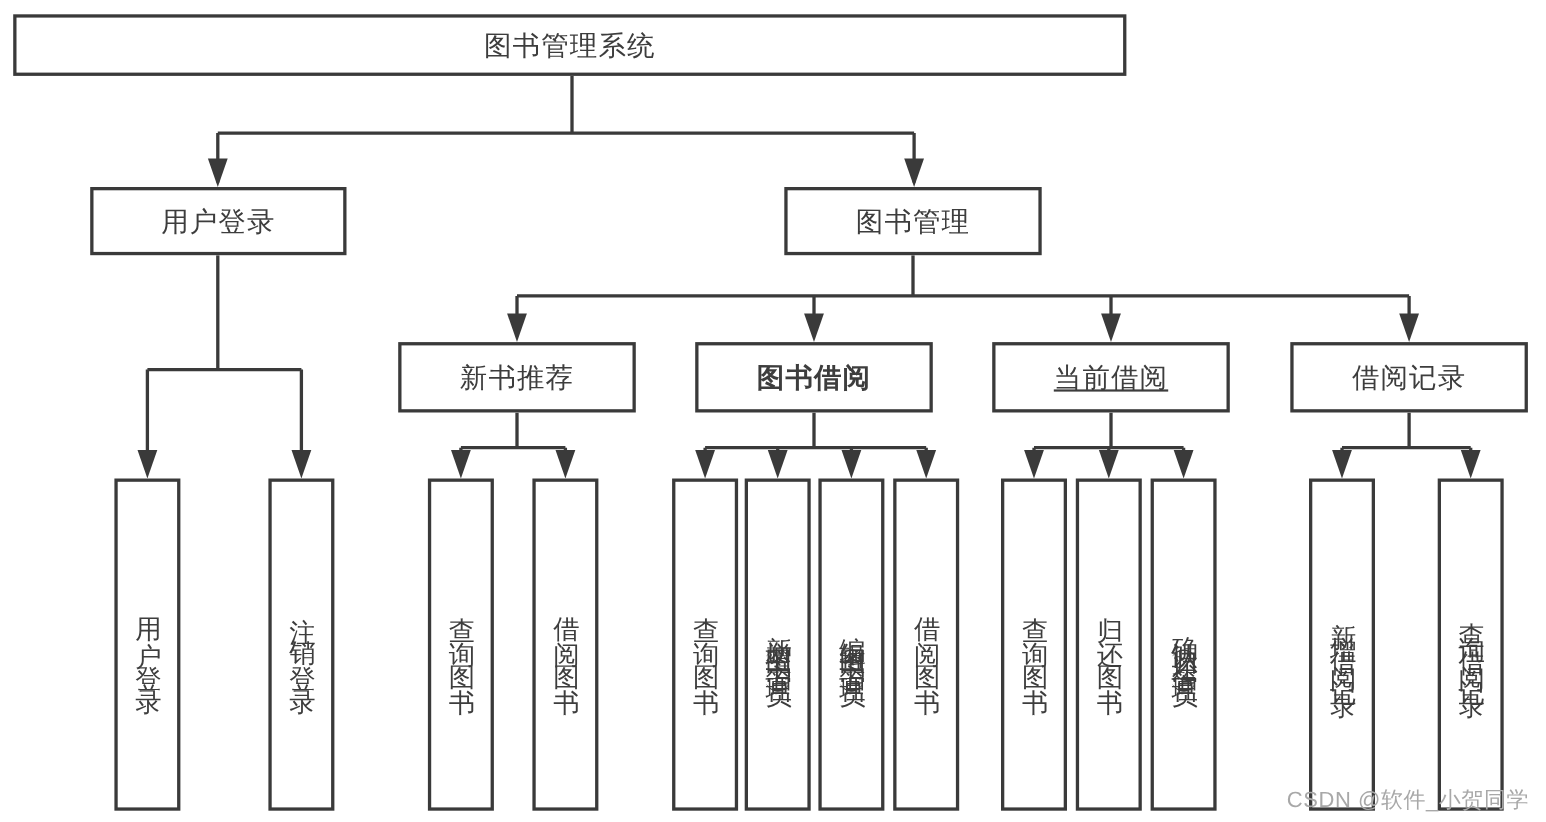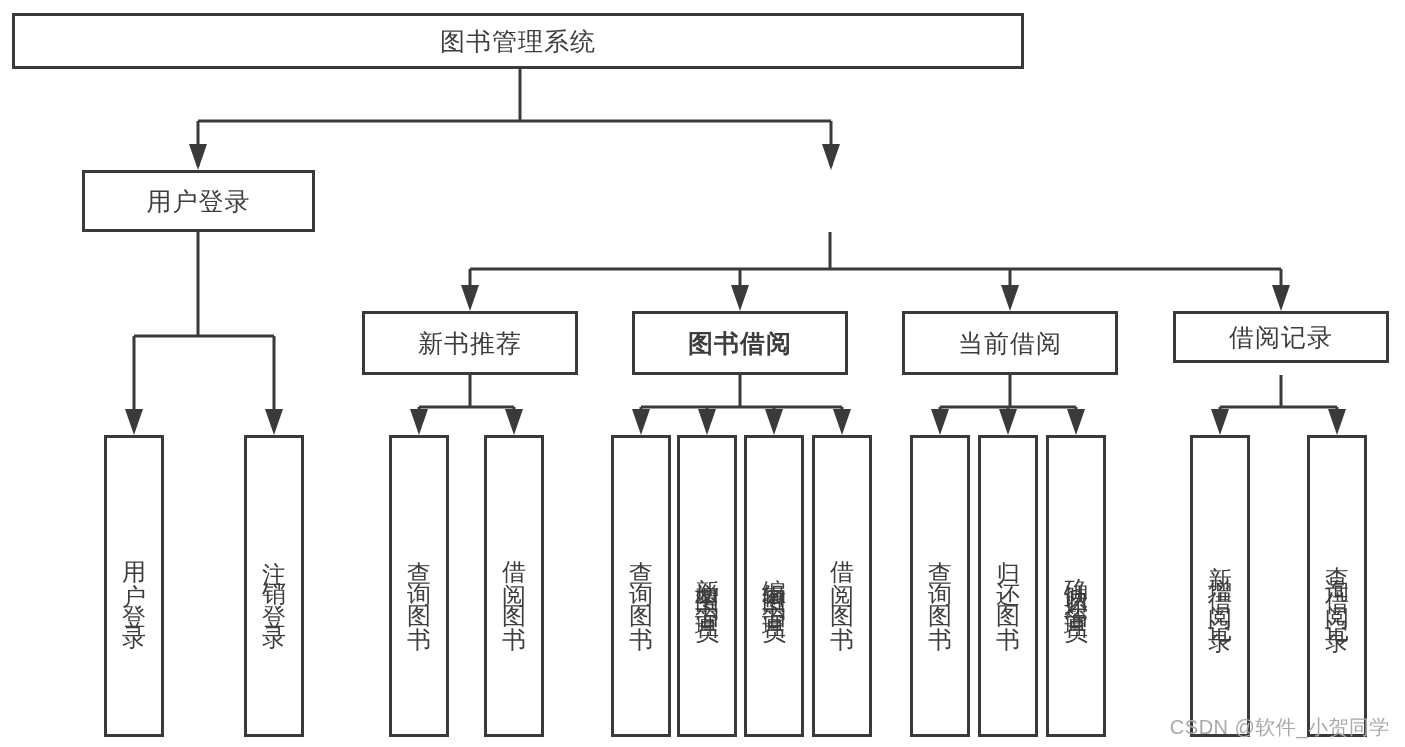--- a/index.html
+++ b/index.html
@@ -102,31 +102,34 @@
     </g>
   </svg>
 
   <div class="node" style="left:12px;top:13px;width:1012px;height:56px;">
     <span>图书管理系统</span>
   </div>
 
   <div class="node" style="left:82px;top:170px;width:233px;height:62px;">
     <span>用户登录</span>
   </div>
+  <div class="node" style="left:713px;top:170px;width:234px;height:62px;">
+    <span>图书管理</span>
+  </div>
 
   <div class="node" style="left:362px;top:311px;width:216px;height:64px;text-align:right;">
     <span>新书推荐</span>
   </div>
   <div class="node" style="left:632px;top:311px;width:216px;height:64px;font-weight:bold;">
     <span>图书借阅</span>
   </div>
-  <div class="node" style="left:902px;top:311px;width:216px;height:64px;">
+  <div class="node" style="left:902px;top:311px;width:216px;height:64px;text-decoration:underline;">
     <span>当前借阅</span>
   </div>
-  <div class="node" style="left:1173px;top:311px;width:216px;height:52px;">
+  <div class="node" style="left:1173px;top:311px;width:216px;height:64px;">
     <span>借阅记录</span>
   </div>
 
   <div class="vnode" style="left:104px;">
     <span class="ls4">用户登录</span>
   </div>
   <div class="vnode" style="left:244px;">
     <span class="ls4">注销登录</span>
   </div>
 

